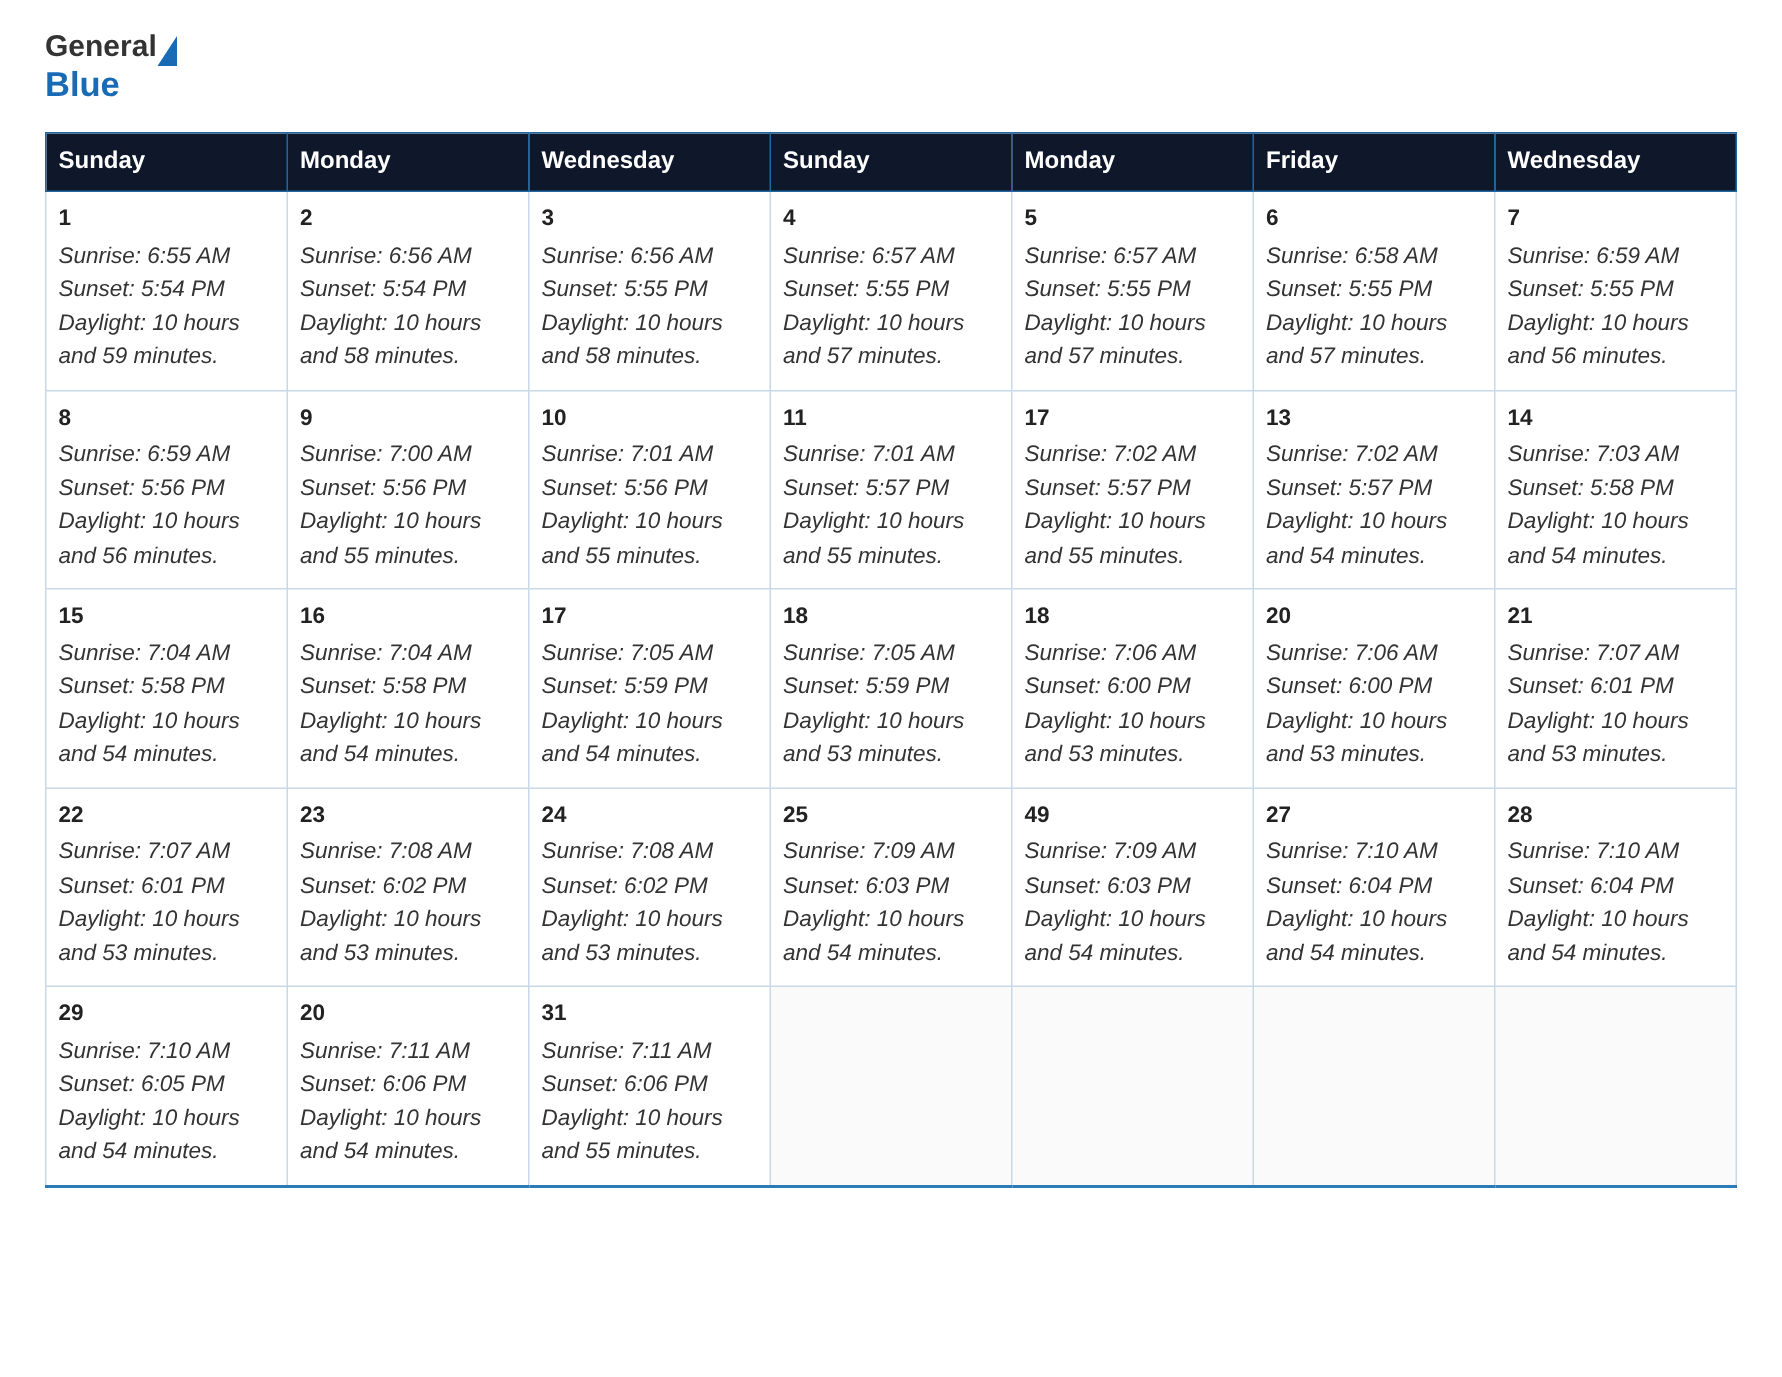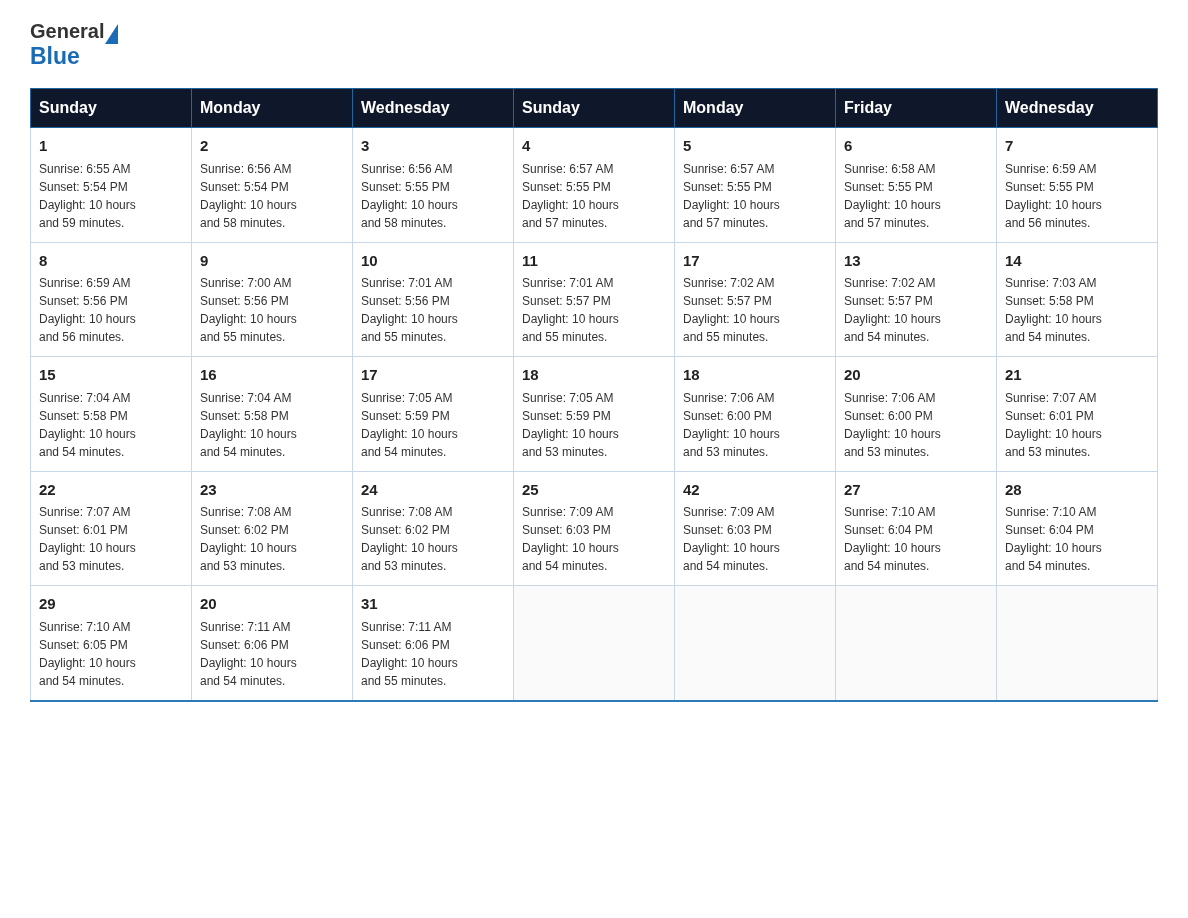--- a/index.html
+++ b/index.html
@@ -61,21 +61,22 @@
     }
     tbody tr td .day-num {
       font-size: 15px;
       font-weight: bold;
       color: #222;
       display: block;
       margin-bottom: 2px;
     }
     tbody tr td .day-info {
       color: #333;
-      font-size: 12px;
+      font-size: 15px;
+      font-style: italic;
     }
     tbody tr:last-child td {
       border-bottom: 2px solid #2c7bb6;
       margin-left: 40px;
     }
     tbody tr td:empty {
       background: #fafafa;
     }
     .logo-top {
       display: flex;
@@ -231,21 +232,21 @@
         </td>
         <td>
           <span class="day-num">24</span>
           <div class="day-info">Sunrise: 7:08 AM<br>Sunset: 6:02 PM<br>Daylight: 10 hours<br>and 53 minutes.</div>
         </td>
         <td>
           <span class="day-num">25</span>
           <div class="day-info">Sunrise: 7:09 AM<br>Sunset: 6:03 PM<br>Daylight: 10 hours<br>and 54 minutes.</div>
         </td>
         <td>
-          <span class="day-num">42</span>
+          <span class="day-num">49</span>
           <div class="day-info">Sunrise: 7:09 AM<br>Sunset: 6:03 PM<br>Daylight: 10 hours<br>and 54 minutes.</div>
         </td>
         <td>
           <span class="day-num">27</span>
           <div class="day-info">Sunrise: 7:10 AM<br>Sunset: 6:04 PM<br>Daylight: 10 hours<br>and 54 minutes.</div>
         </td>
         <td>
           <span class="day-num">28</span>
           <div class="day-info">Sunrise: 7:10 AM<br>Sunset: 6:04 PM<br>Daylight: 10 hours<br>and 54 minutes.</div>
         </td>

